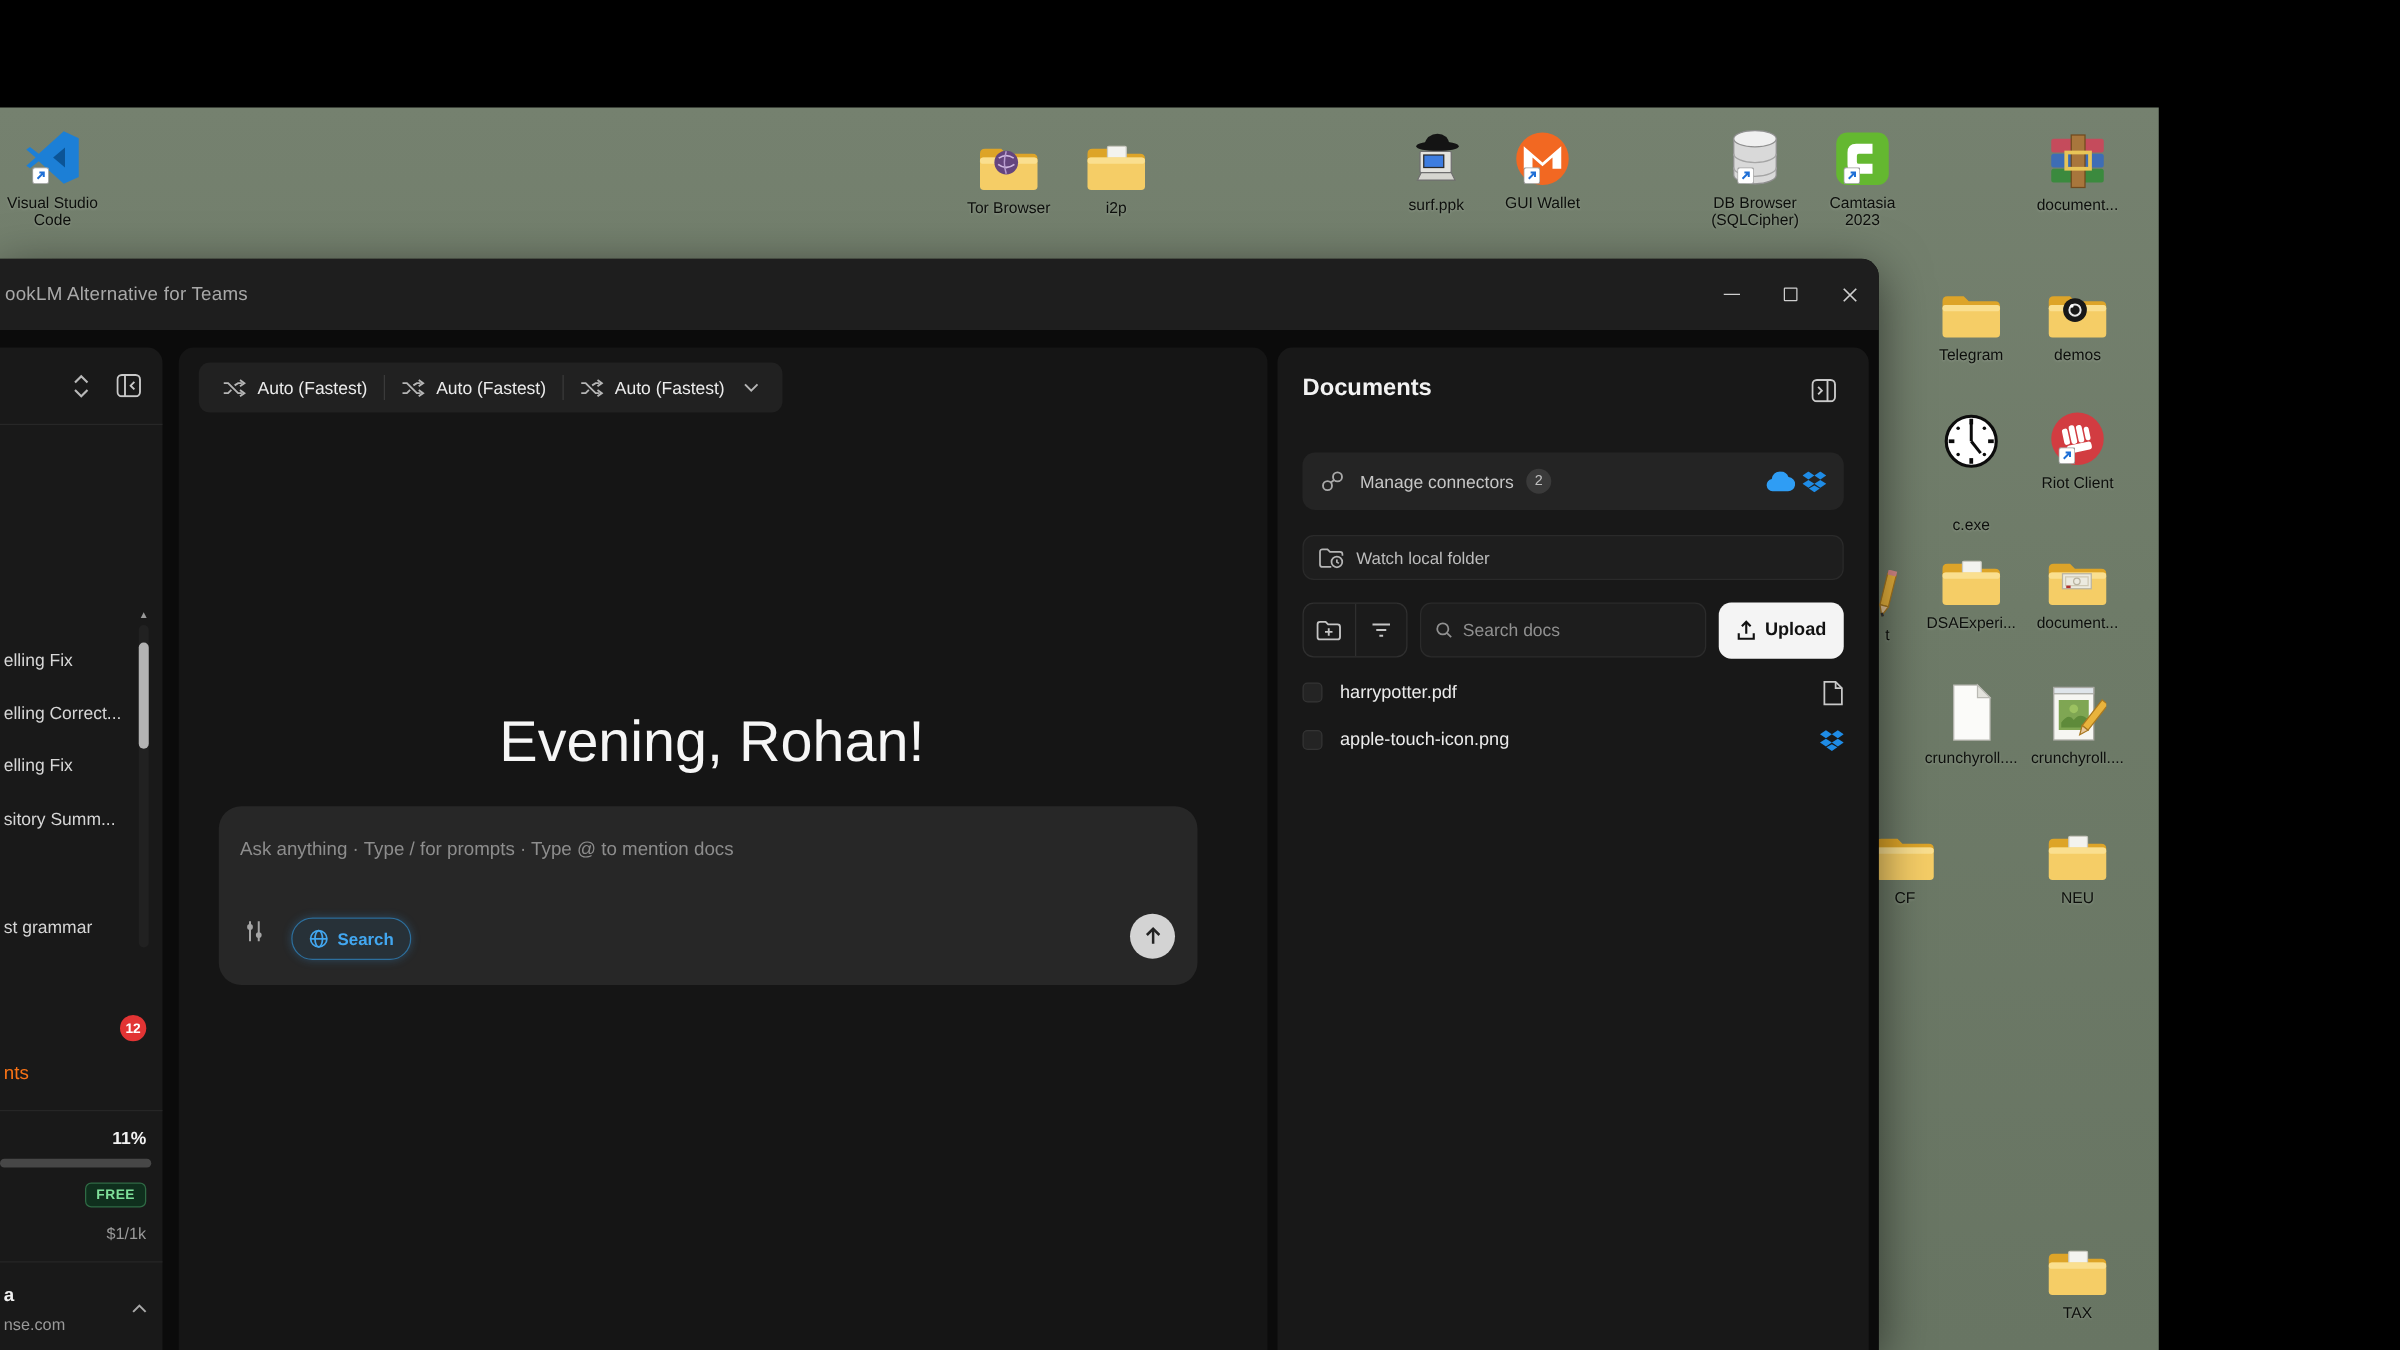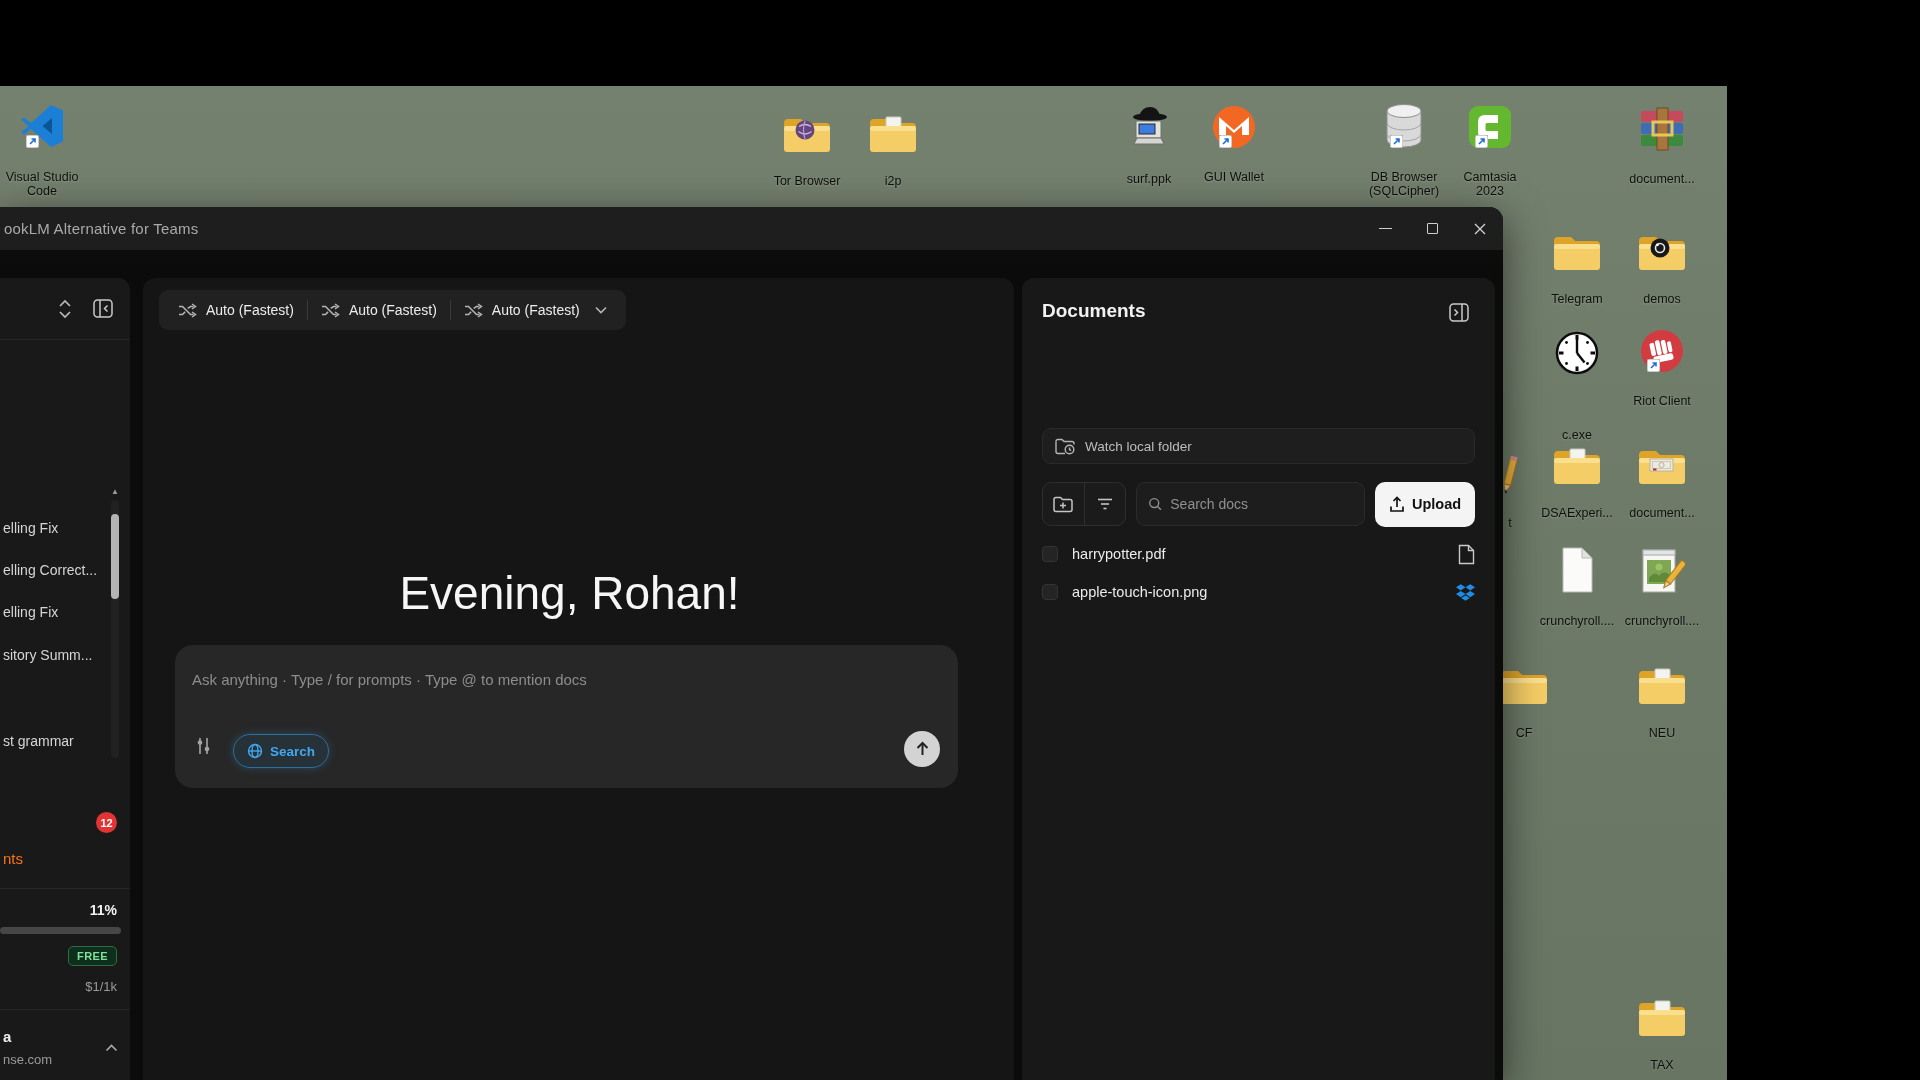--- a/index.html
+++ b/index.html
@@ -6,28 +6,28 @@
   html,body { background:#000; }
   body { font-family:"Liberation Sans", sans-serif; }
   .stage { position:relative; width:1920px; height:1080px; background:#000; overflow:hidden; }
 
   
   .desktop { position:absolute; left:0; top:86px; width:1727px; height:994px;
              background:linear-gradient(180deg,#75816f 0%, #6e7b68 40%, #687563 100%); }
   .dicon { position:absolute; width:84px; display:flex; flex-direction:column; align-items:center; cursor:default; }
   .dicon .art { position:relative; height:54px; display:flex; align-items:flex-end; justify-content:center; }
   .dicon .shortcut { position:absolute; left:8px; bottom:-2px; }
-  .dicon .dlabel { margin-top:20px; font-size:12.5px; line-height:1.15; color:#0d0f0c; text-align:center;
+  .dicon .dlabel { margin-top:5px; font-size:12.5px; line-height:1.15; color:#0d0f0c; text-align:center;
                    text-shadow:0 1px 2px rgba(255,255,255,.22); max-width:84px; white-space:nowrap; }
   .dicon .dlabel.wrap { white-space:normal; }
 
   
   .window { position:absolute; left:0; top:207px; width:1503px; height:873px; background:#0c0c0c;
             border-top-right-radius:14px; overflow:hidden; box-shadow:0 10px 40px rgba(0,0,0,.55); z-index:5; }
-  .titlebar { position:absolute; left:0; top:0; right:0; height:43px; background:#1e1e1e; display:flex; align-items:center; }
+  .titlebar { position:absolute; left:0; top:0; right:0; height:57px; background:#1e1e1e; display:flex; align-items:center; }
   .titlebar .title { margin-left:4px; font-size:15px; color:#a9a9a9; letter-spacing:.2px; }
   .wctrls { margin-left:auto; display:flex; height:100%; }
   .wbtn { width:47px; height:100%; display:flex; align-items:center; justify-content:center; color:#cfcfcf; }
   .glyph-min { width:13px; border-top:1.6px solid #cfcfcf; }
   .glyph-max { width:11px; height:11px; border:1.4px solid #cfcfcf; border-radius:1px; }
 
   .wbody { position:absolute; left:0; top:57px; right:0; bottom:0; background:#0b0b0b; }
   .card { position:absolute; background:#171717; }
 
   
@@ -499,20 +499,41 @@
       <section class="card doccard">
         <div class="doc-title">Documents</div>
         <span class="doc-toggle">
           <svg width="20" height="19" viewBox="0 0 20 19" fill="none" stroke="#c9c9c9" stroke-width="1.5">
               <rect x="1" y="1" width="18" height="17" rx="3.5"></rect>
               <line x1="13" y1="1" x2="13" y2="18"></line>
               <path d="M5.5 6.5 L8.5 9.5 L5.5 12.5"></path>
             </svg>
         </span>
 
+        <div class="rowbox manage">
+          <svg width="20" height="18" viewBox="0 0 20 18" fill="none" stroke="#a9a9a9" stroke-width="1.5">
+              <circle cx="6" cy="12.5" r="3.6"></circle>
+              <circle cx="14" cy="5.5" r="3.6"></circle>
+              <line x1="8.4" y1="10.2" x2="11.6" y2="7.8"></line>
+            </svg>
+          <span class="mlabel">Manage connectors</span>
+          <span class="count-badge">2</span>
+          <span class="clouds">
+            <svg width="24" height="17" viewBox="0 0 24 17">
+                <path d="M6 16 a5 5 0 0 1-.6-9.9 A7 7 0 0 1 18.8 4.6 A5.4 5.4 0 0 1 18 16 Z" fill="#2f9df4"></path>
+              </svg>
+            <svg width="19" height="17" viewBox="0 0 24 21" fill="#1f8ce6">
+                <path d="M6 0 L12 4 L6 8 L0 4 Z"></path>
+                <path d="M18 0 L24 4 L18 8 L12 4 Z"></path>
+                <path d="M6 8.5 L12 12.5 L6 16.5 L0 12.5 Z"></path>
+                <path d="M18 8.5 L24 12.5 L18 16.5 L12 12.5 Z"></path>
+                <path d="M6.5 17.3 L12 21 L17.5 17.3 L12 14.2 Z"></path>
+              </svg>
+          </span>
+        </div>
 
         <div class="rowbox toolbar">
           <div class="tgroup">
             <div class="tcell">
               <svg width="20" height="17" viewBox="0 0 20 17" fill="none" stroke="#c5c5c5" stroke-width="1.5">
                   <path d="M1 3.5 q0-2 2-2 h4.5 l2 2 h7.5 q2 0 2 2 v8 q0 2-2 2 h-14 q-2 0-2-2 Z"></path>
                   <path d="M10 6.5 v6 M7 9.5 h6"></path>
                 </svg>
             </div>
             <div class="tsep"></div>

